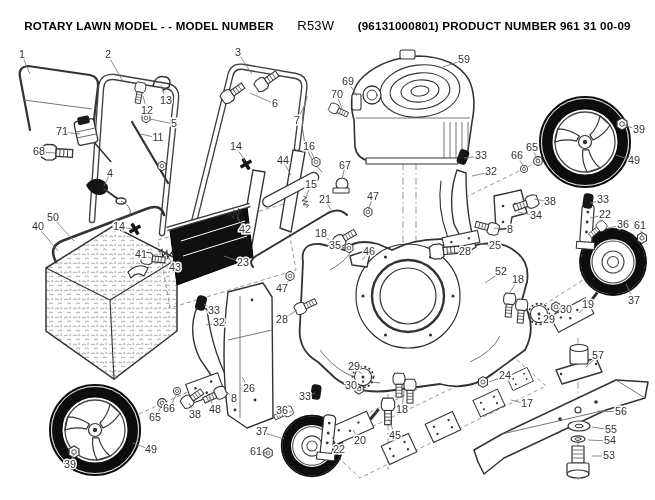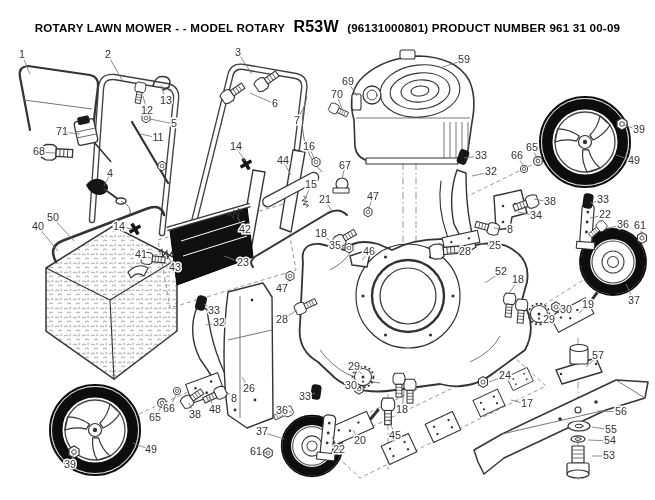--- a/index.html
+++ b/index.html
@@ -1,39 +1,39 @@
 <!DOCTYPE html>
 <html><head>
 <meta charset="utf-8">
 <style>
   html,body{margin:0;padding:0;background:#fff;}
   #page{position:relative;width:655px;height:500px;background:#fff;overflow:hidden;
         outline:1px solid #d6d6d6;font-family:"Liberation Sans",sans-serif;}
   #title-bar{position:absolute;top:18px;left:0;width:655px;text-align:center;
              font-size:11.6px;font-weight:bold;color:#000;letter-spacing:.2px;white-space:nowrap;}
-  #title-bar .model{font-size:16px;font-weight:700;margin:0 5px;}
+  #title-bar .model{font-size:13px;font-weight:400;margin:0 20px;}
   svg{position:absolute;top:0;left:0;}
   .ln{fill:none;stroke:#333;stroke-width:1.4;stroke-linecap:round;stroke-linejoin:round;}
   .fw{fill:#fff;stroke:#333;stroke-width:1.4;stroke-linejoin:round;}
   .thin{fill:none;stroke:#666;stroke-width:0.9;}
   .dash{stroke:#8a8a8a;stroke-dasharray:4,3;fill:none;stroke-width:0.9;}
   .dashdot{stroke:#8a8a8a;stroke-dasharray:7,3,1.5,3;fill:none;stroke-width:0.9;}
   .tube-o{fill:none;stroke:#3f3f3f;stroke-width:6.5;stroke-linecap:round;stroke-linejoin:round;}
   .tube-i{fill:none;stroke:#ffffff;stroke-width:3.8;stroke-linecap:round;stroke-linejoin:round;}
   .leader{stroke:#777;stroke-width:0.85;}
   .callout-num{font:10.8px "Liberation Sans",sans-serif;fill:#333;
                paint-order:stroke;stroke:#fff;stroke-width:3px;
                text-anchor:middle;dominant-baseline:middle;}
 </style>
 </head>
 <body>
 
 <div id="page">
   <div id="title-bar">
-    <span>ROTARY LAWN MOWER - - MODEL ROTARY</span>
+    <span>ROTARY LAWN MODEL - - MODEL NUMBER</span>
     <span class="model">R53W</span>
     <span>(96131000801) PRODUCT NUMBER 961 31 00-09</span>
   </div>
 
   <svg id="diagram-svg" width="655" height="500" viewBox="0 0 655 500">
     <defs>
       <pattern id="mesh" width="9" height="9" patternUnits="userSpaceOnUse">
         <path d="M1,3 q2,-2.2 4,0 M4,7 q2,-2.2 4,0" stroke="#8a8a8a" fill="none" stroke-width="0.8"></path>
         <circle cx="7.2" cy="2" r="0.8" fill="none" stroke="#999" stroke-width="0.6"></circle>
       </pattern>

